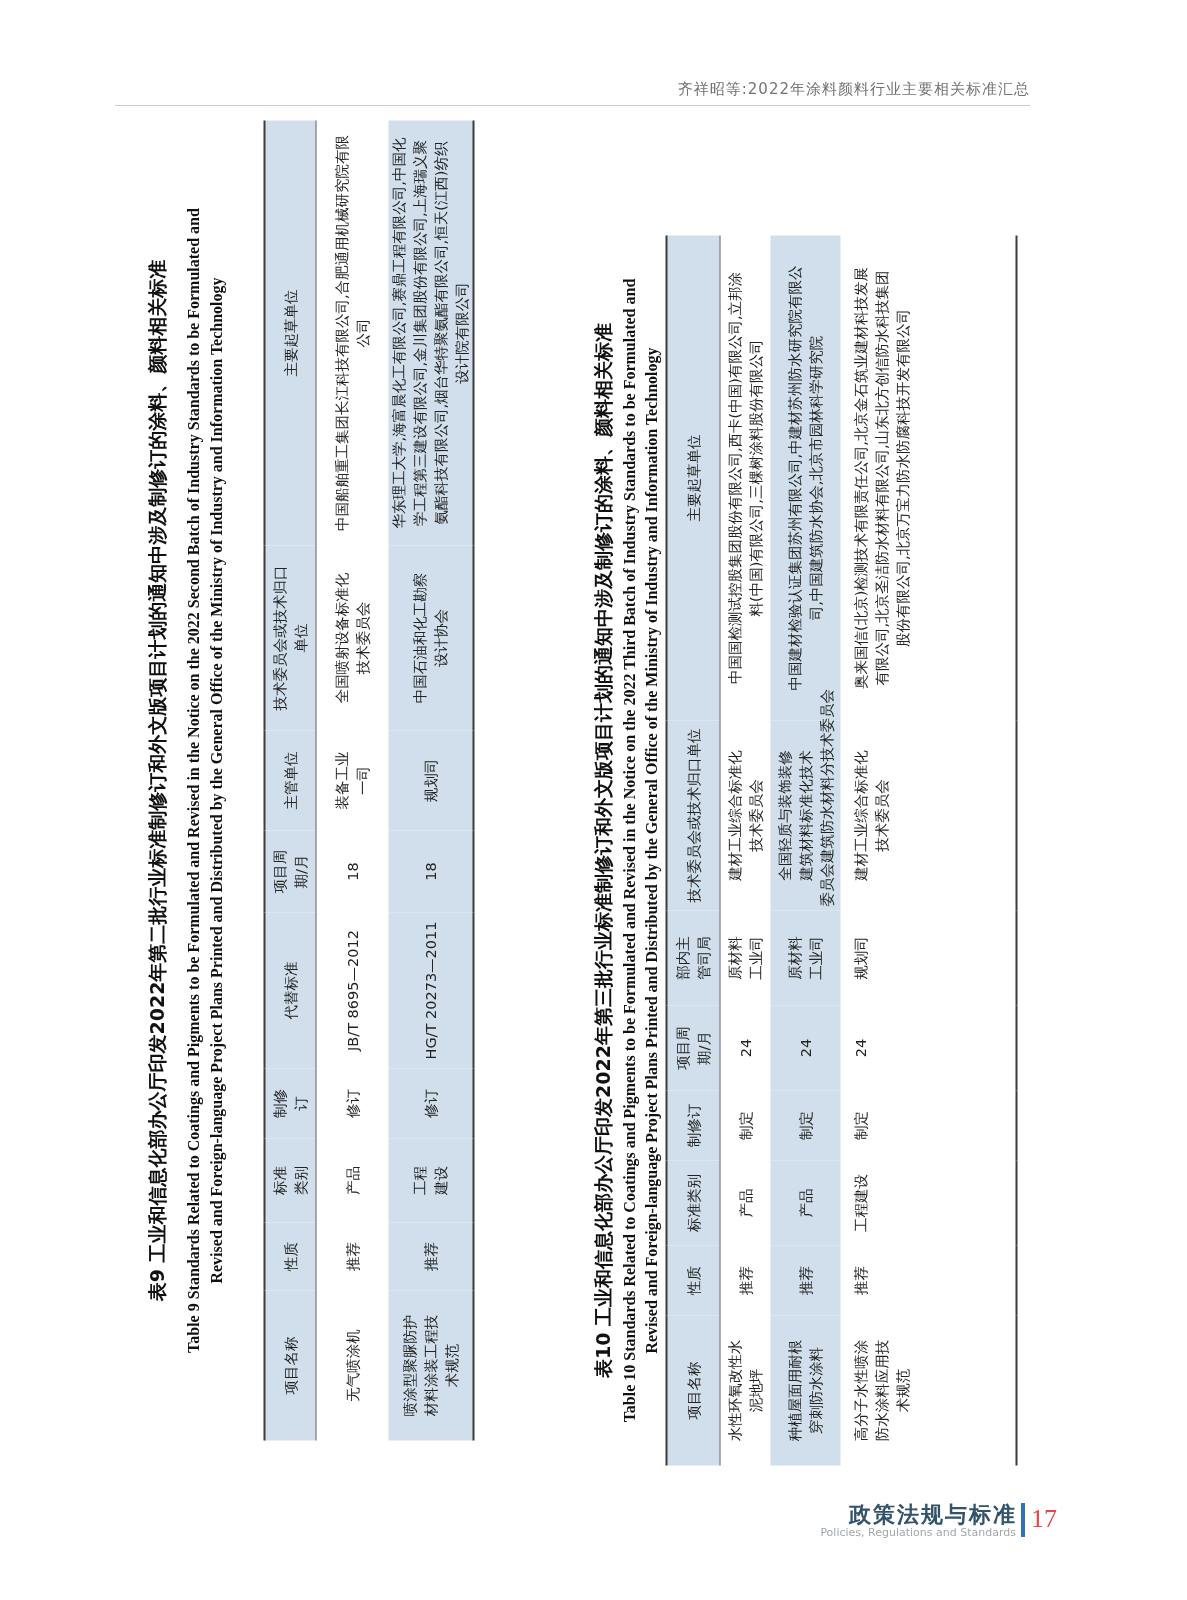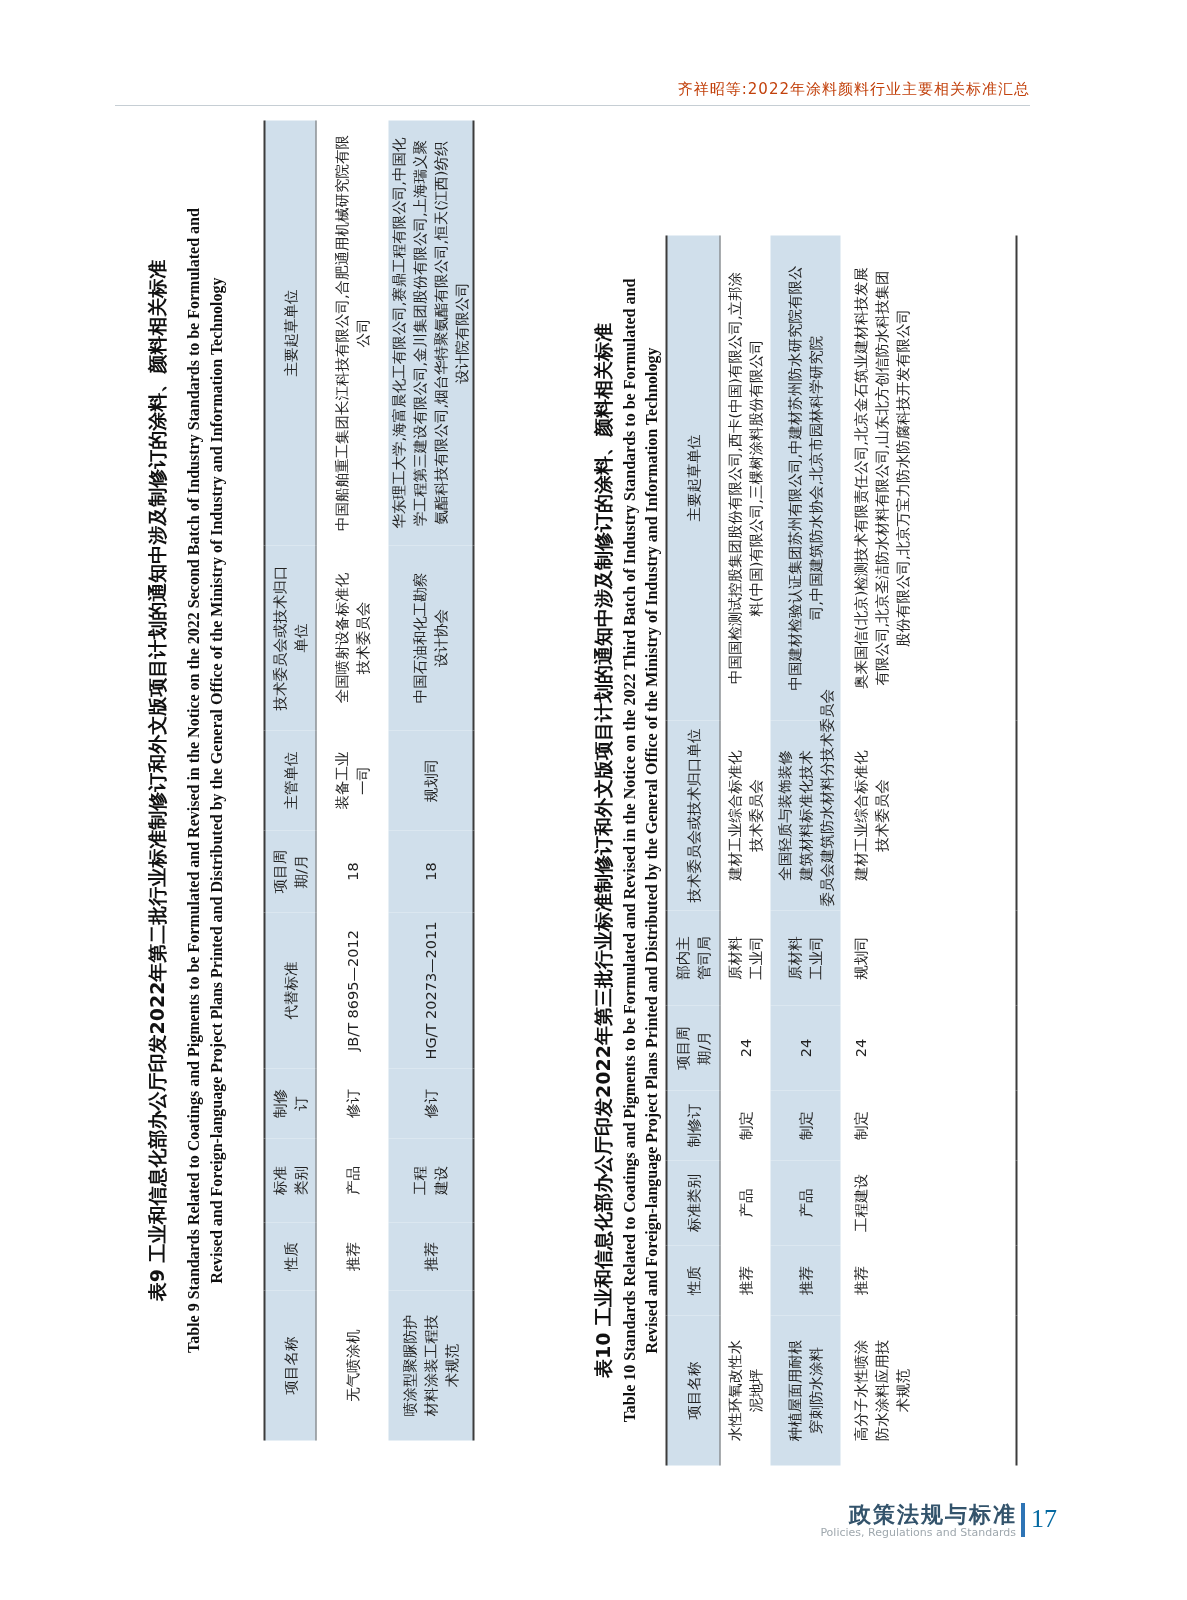--- a/index.html
+++ b/index.html
@@ -4,21 +4,21 @@
 <style>
   html,body{margin:0;padding:0;}
   body{
     width:1187px;height:1600px;position:relative;background:#ffffff;
     font-family:"DejaVu Sans","Liberation Sans",sans-serif;color:#222;
     overflow:hidden;
   }
   
   .page-header{
     position:absolute;top:80px;right:157px;
-    font-size:15px;color:#c2410c;letter-spacing:1px;
+    font-size:15px;color:#737373;letter-spacing:1px;
   }
   .header-rule{
     position:absolute;top:105px;left:115px;width:915px;height:0;
     border-top:1px solid #c6ced4;
   }
   
   .rot{position:absolute;transform:rotate(-90deg);}
   #t9-block{left:-354px;top:617px;width:1320px;height:327px;}
   #t10-block{left:180px;top:643px;width:1230px;height:415px;}
 
@@ -68,21 +68,21 @@
     position:absolute;top:1526px;right:171px;
     font-size:11px;color:#9fa8ae;text-align:right;
   }
   .footer-bar{
     position:absolute;left:1021px;top:1503px;width:4px;height:34px;
     background:#2e74b5;
   }
   .footer-page{
     position:absolute;left:1031px;top:1504px;
     font-family:"Liberation Serif","DejaVu Serif",serif;
-    font-size:26px;color:#0369a1;
+    font-size:26px;color:#ef4444;
   }
 </style>
 </head>
 <body>
 
 <div class="page-header">齐祥昭等:2022年涂料颜料行业主要相关标准汇总</div>
 <div class="header-rule"></div>
 
 <div class="rot" id="t9-block">
   <div class="tbl-title-cn">表9  工业和信息化部办公厅印发2022年第二批行业标准制修订和外文版项目计划的通知中涉及制修订的涂料、颜料相关标准</div>

